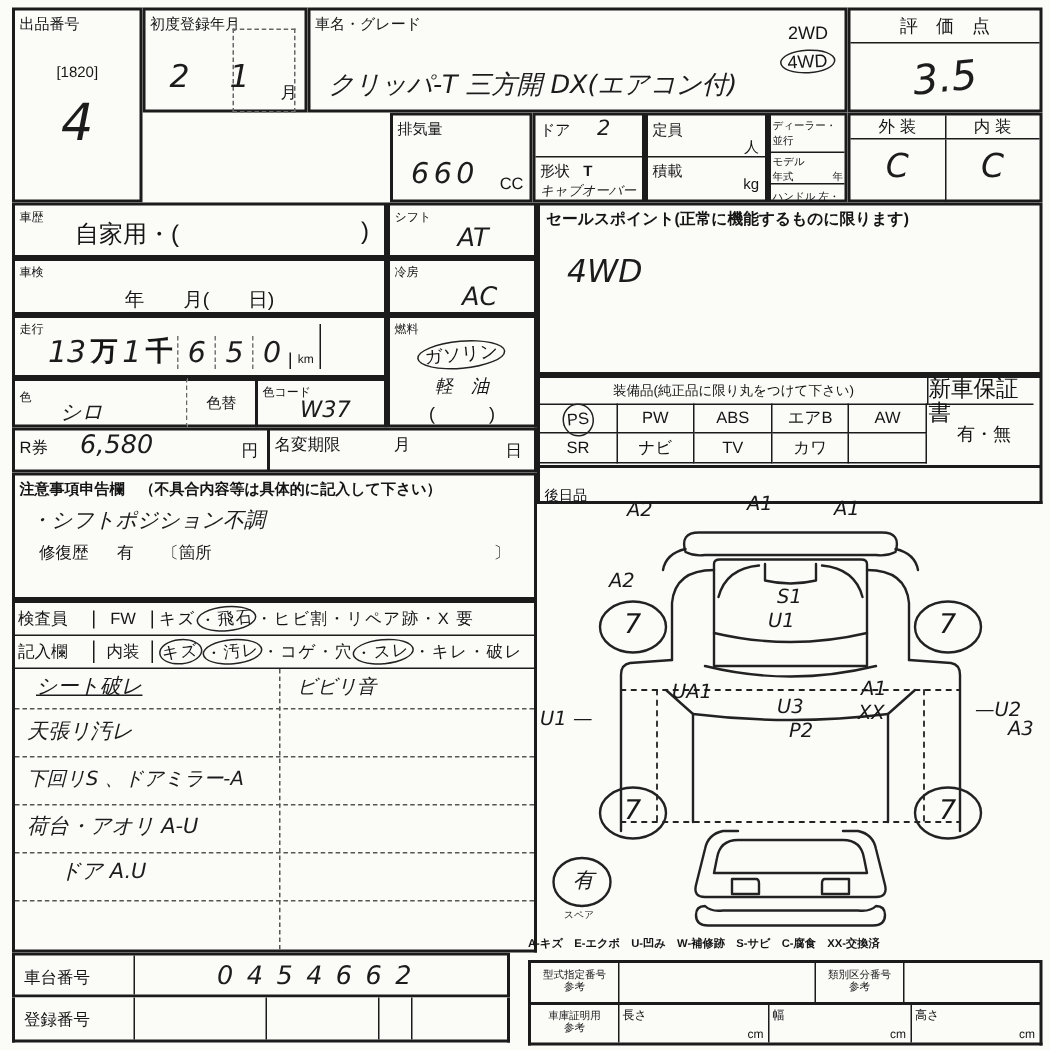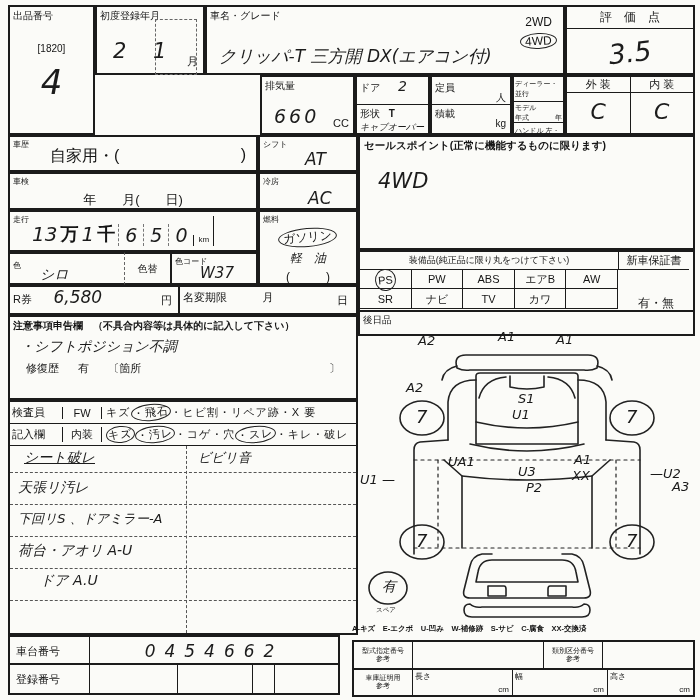--- a/index.html
+++ b/index.html
@@ -225,38 +225,38 @@
     <div class="thin-v" style="left:264px;top:0;height:100%;"></div>
   </div>
 
   <div class="cell" style="left:358px;top:135px;width:337px;height:115px;">
     <div style="font-size:10.5px;font-weight:bold;padding:2px 4px;">セールスポイント(正常に機能するものに限ります)</div>
     <div class="hand" style="font-size:21px;padding:14px 0 0 18px;">4WD</div>
   </div>
 
   <div class="cell" style="left:358px;top:250px;width:337px;height:62px;">
     <div style="position:absolute;left:0;top:0;width:258px;height:17px;border-right:1.2px solid #1b1b1b;border-bottom:1.2px solid #1b1b1b;font-size:9px;text-align:center;line-height:16px;">装備品(純正品に限り丸をつけて下さい)</div>
-    <div style="position:absolute;left:259px;top:0;right:4px;height:17px;border-bottom:1.2px solid #1b1b1b;font-size:11px;text-align:center;line-height:16px;">新車保証書</div>
+    <div style="position:absolute;left:259px;top:0;right:4px;height:17px;border-bottom:1.2px solid #1b1b1b;font-size:15px;text-align:left;line-height:16px;">新車保証書</div>
     <div class="eq-grid">
       <div><span class="ring" style="padding:0 2px;">PS</span></div>
       <div>PW</div>
       <div>ABS</div>
       <div>エアB</div>
       <div>AW</div>
       <div>SR</div>
       <div>ナビ</div>
       <div>TV</div>
       <div>カワ</div>
       <div></div>
     </div>
-    <div style="position:absolute;left:259px;top:17px;right:0;bottom:0;font-size:12px;text-align:center;padding-top:26px;">有・無</div>
+    <div style="position:absolute;left:259px;top:17px;right:0;bottom:0;font-size:12px;text-align:center;padding-top:12px;">有・無</div>
   </div>
 
   <div class="cell" style="left:358px;top:312px;width:337px;height:24px;border-top:none;">
-    <span class="lbl" style="font-size:9.5px;">後日品</span>
+    <span class="lbl" style="font-size:9.5px;margin-top:10px;">後日品</span>
   </div>
 
   <div class="abs" style="left:358px;top:336px;width:337px;height:286px;">
     <svg width="337" height="286" viewBox="0 0 337 286" fill="none" stroke="#222" stroke-width="1.6" stroke-linecap="round" stroke-linejoin="round">
 
       <path d="M99,32 Q95,19 108,19 L230,19 Q243,19 239,32 Q233,35 226,34 L112,34 Q105,35 99,32 Z"></path>
       <path d="M99,30 Q86,33 84,44"></path>
       <path d="M239,30 Q252,33 254,44"></path>
 
       <path d="M118,40 Q118,37 122,37 L216,37 Q220,37 220,40 L220,108 L118,108 Z"></path>

